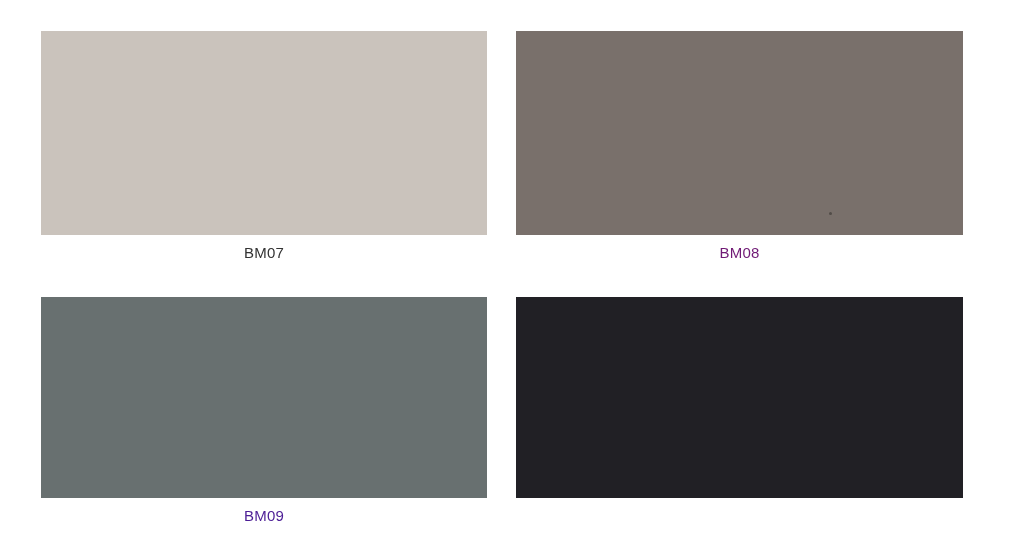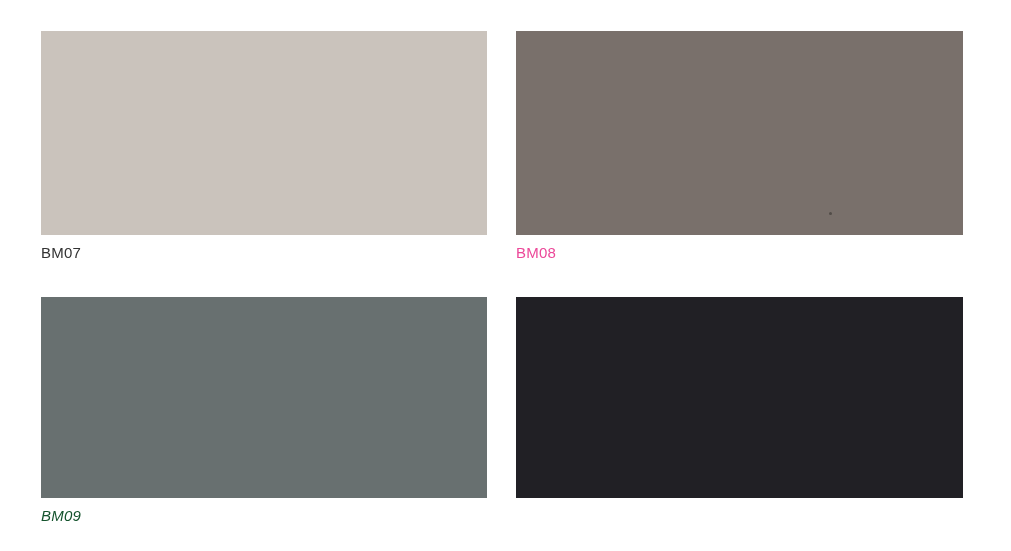--- a/index.html
+++ b/index.html
@@ -35,21 +35,21 @@
     width: 100%;
     height: 204px;
     background: #cccccc;
   }
 
   .swatch-caption {
     position: absolute;
     left: 0;
     width: 100%;
     top: 212px;
-    text-align: left;
+    text-align: center;
     font-family: "Liberation Sans", sans-serif;
     font-size: 15px;
     line-height: 19px;
     letter-spacing: 0.2px;
     color: #333333;
     white-space: nowrap;
   }
 
   
   .col-left  { left: 41px;  width: 446px; }
@@ -77,25 +77,25 @@
 
   <div class="swatch-cell col-left row-top">
     <div class="swatch-chip" style="background: rgb(202, 195, 188);"></div>
     <div class="swatch-caption" style="color: rgb(51, 51, 51);">BM07</div>
   </div>
 
   <div class="swatch-cell col-right row-top">
     <div class="swatch-chip" style="background: rgb(121, 112, 107);">
       <div class="chip-artifact" style="left: 313px; top: 181px; background: rgb(74, 69, 66);"></div>
     </div>
-    <div class="swatch-caption" style="color: #ec4899;">BM08</div>
+    <div class="swatch-caption" style="color: #701a75;">BM08</div>
   </div>
 
   <div class="swatch-cell col-left row-bottom">
     <div class="swatch-chip" style="background: rgb(104, 112, 112);"></div>
-    <div class="swatch-caption" style="color: #14532d; font-style: italic;">BM09</div>
+    <div class="swatch-caption" style="color: #4c1d95;">BM09</div>
   </div>
 
   <div class="swatch-cell col-right row-bottom">
     <div class="swatch-chip" style="background: rgb(33, 32, 37);"></div>
   </div>
 
 </div>
 
 </body></html>

